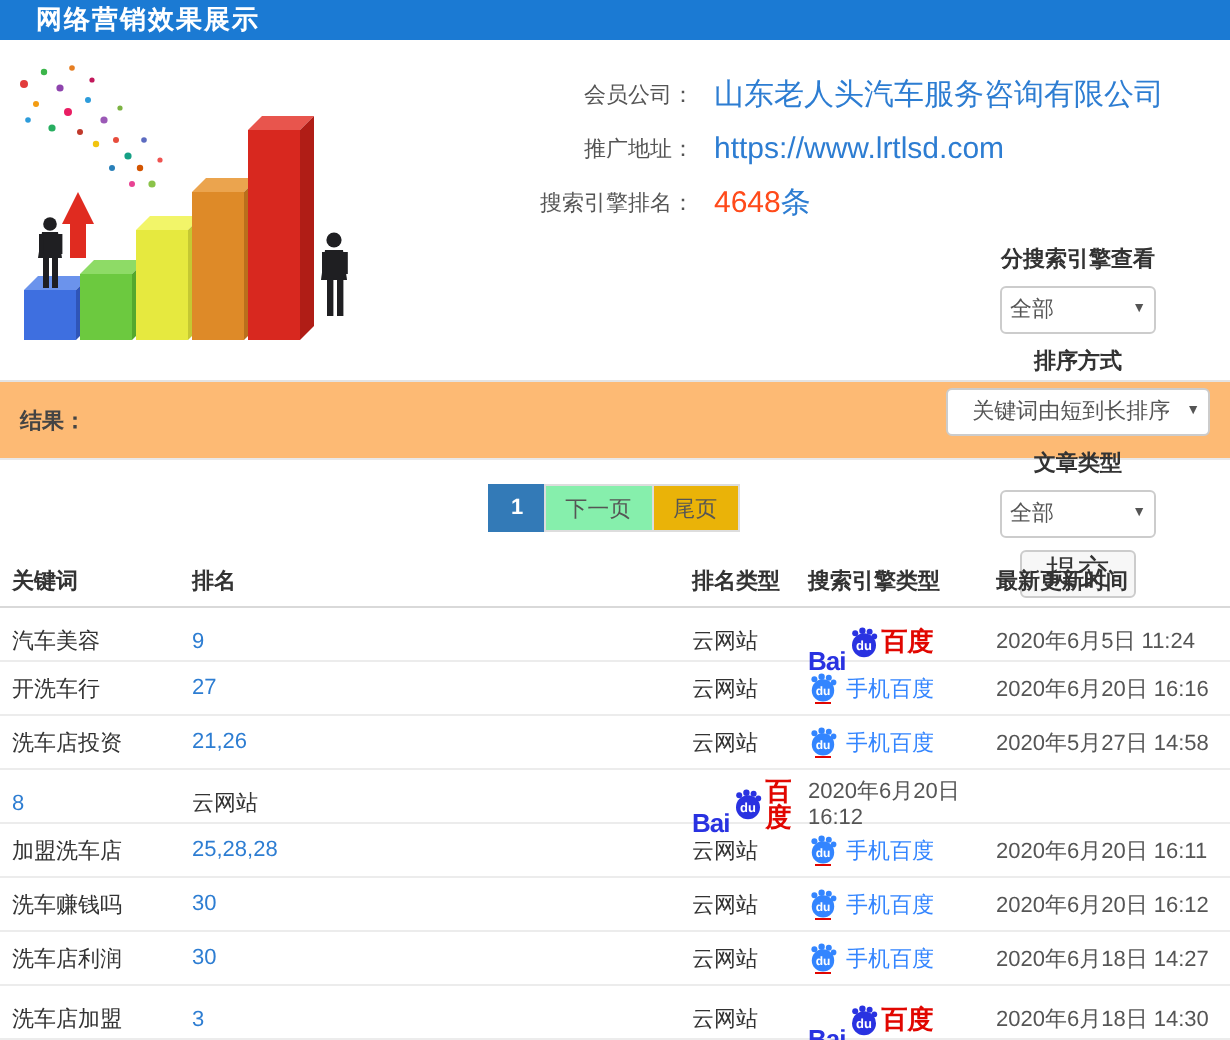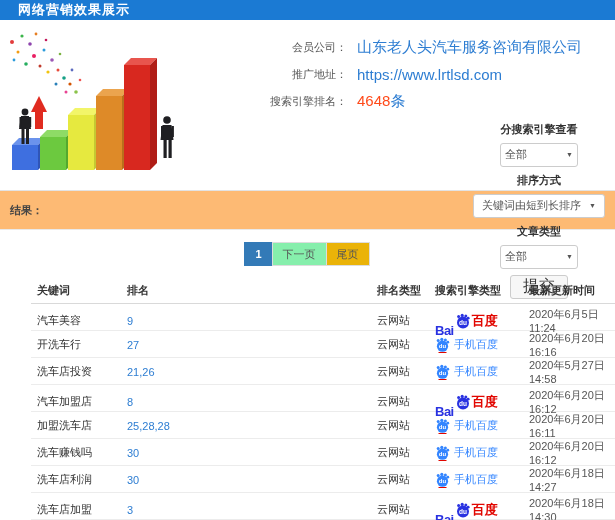--- a/index.html
+++ b/index.html
@@ -24,33 +24,33 @@
   
   .filter-bar { height:40px; background:#fdba74; border-top:1px solid #e3e3e3; border-bottom:1px solid #e9e9e9;
     display:flex; align-items:center; padding:0 10px;gap:36px; }
   .result-label { font-weight:bold; color:#444; }
   .filter-controls { margin-left:auto; display:flex; align-items:center; gap:6px;flex-direction:column; }
   .filter-label { font-weight:bold; color:#333; }
   .select { background:#fff; border:1px solid #ccc; border-radius:3px; height:24px; display:flex;
     align-items:center; padding:0 4px; gap:8px; cursor:pointer; color:#555; }
   .select .caret { font-size:7px; color:#555; }
   .select.small { width:78px; justify-content:space-between; }
-  .select.wide  { width:132px; justify-content:center; }
+  .select.wide  { width:132px; justify-content:flex-end; }
   .submit-btn { height:24px; background:#f7f7f7; border:1px solid #ccc; border-radius:3px;
     padding:0 12px; color:#333; cursor:pointer; font-size:16px; }
 
   
   .pagination { height:48px; display:flex; align-items:center; justify-content:center; gap:0; }
   .page-btn { height:24px; min-width:26px; padding:0 10px; display:flex; align-items:center; justify-content:center;
     border:1px solid #ddd; background:#eab308; color:#555; cursor:pointer; margin-left:-1px; font-size:11px; }
   .page-btn.active { background:#337ab7; border-color:#337ab7; color:#fff; font-weight:bold; }
   .page-btn.next { background:#86efac; }
 
   
-  .table { width:100%;padding-left:31px; }
+  .table { width:100%; }
   .trow { display:grid; grid-template-columns:90px 250px 58px 94px 1fr; align-items:center;
     padding-left:6px; height:27px; border-bottom:1px solid #ececec; }
   .thead { height:26px; border-bottom:1px solid #d9d9d9; font-weight:bold; color:#333; }
   .rank-cell { color:#2d7dd2; }
   .time-cell { color:#555; }
 
   
   .baidu-logo { display:flex; align-items:center; font-weight:bold; font-size:13px; line-height:1; }
   .baidu-bai { color:#2932e1; letter-spacing:-0.5px;margin-top:20px; }
   .baidu-cn  { color:#e10600; }
@@ -264,21 +264,20 @@
             <rect x="3.5" y="15" width="8" height="1.2" fill="#e10600"></rect>
           </svg>
         </span>
         <span>手机百度</span>
       </span>
     </div>
     <div class="time-cell">2020年5月27日 14:58</div>
   </div>
 
   <div class="trow">
-    <div class="keyword-cell">汽车加盟店</div>
     <div class="rank-cell">8</div>
     <div class="ranktype-cell">云网站</div>
     <div>
       <span class="baidu-logo">
         <span class="baidu-bai">Bai</span>
         <span class="paw-badge">
           <svg width="16" height="16" viewBox="0 0 16 16">
             <circle cx="3.6" cy="3.6" r="1.5" fill="#2932e1"></circle>
             <circle cx="7.2" cy="2.4" r="1.6" fill="#2932e1"></circle>
             <circle cx="10.8" cy="2.9" r="1.5" fill="#2932e1"></circle>

